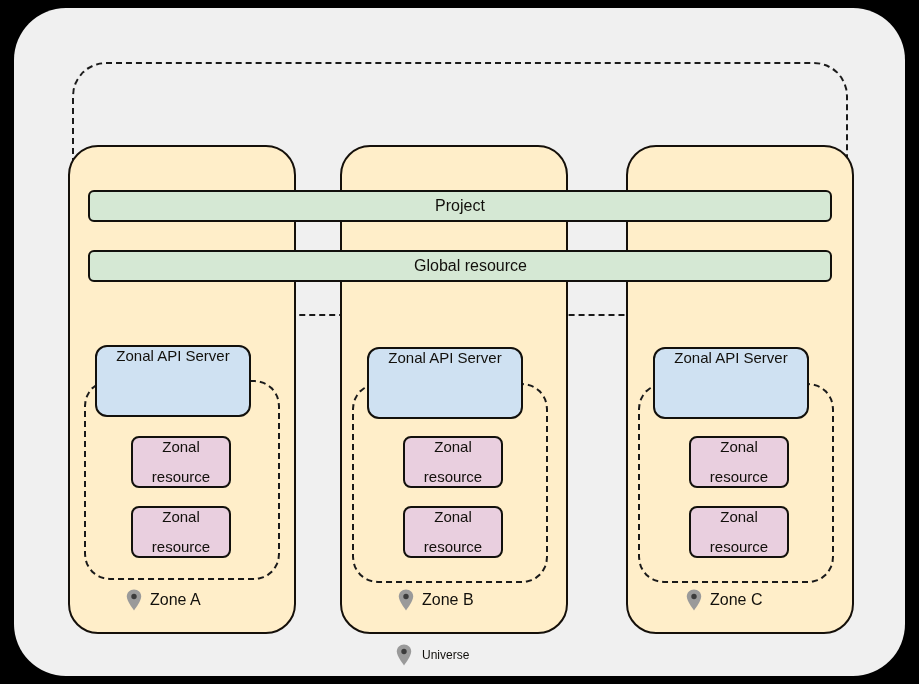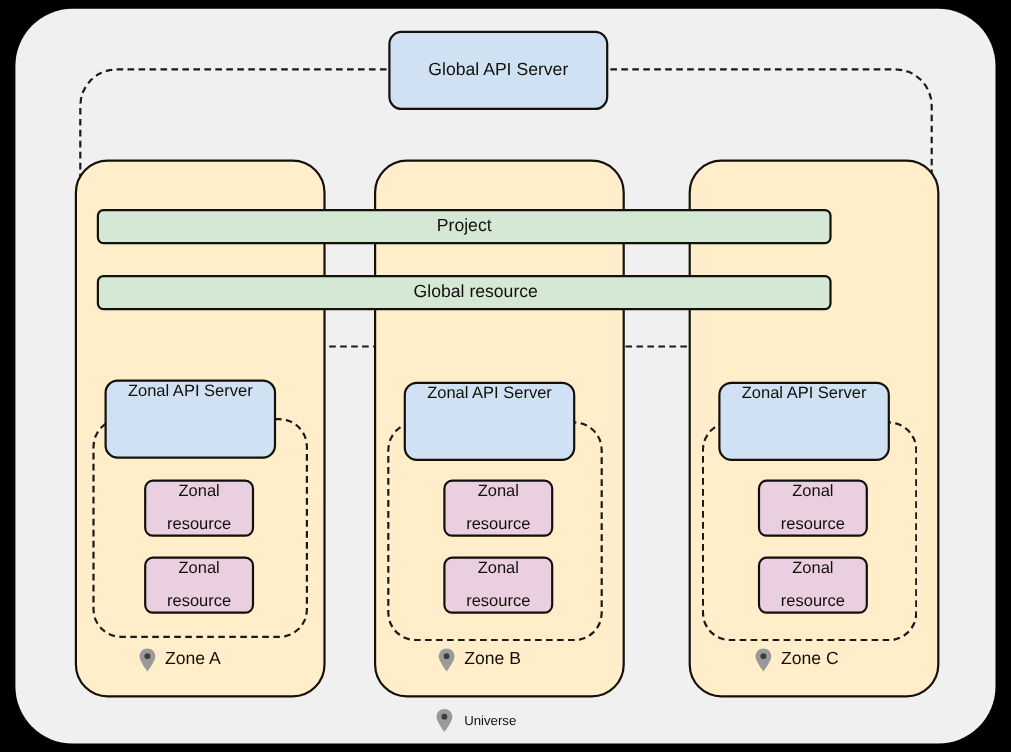--- a/index.html
+++ b/index.html
@@ -50,21 +50,21 @@
     z-index: 3;
   }
   .zone-a { left: 68px; }
   .zone-b { left: 340px; }
   .zone-c { left: 626px; }
 
   
   .green-bar {
     position: absolute;
     left: 88px;
-    width: 668px;
+    width: 744px;
     height: 32px;
     background: #d5e8d4;
     border: 2px solid #12100c;
     border-radius: 6px;
     box-sizing: border-box;
     z-index: 5;
     display: flex;
     align-items: center;
     justify-content: center;
     font-size: 16px;
@@ -190,23 +190,20 @@
   <div class="zone-col zone-b"></div>
   <div class="zone-col zone-c"></div>
 
   <div class="green-bar bar-project">
     <span>Project</span>
   </div>
   <div class="green-bar bar-globalres">
     <span>Global resource</span>
   </div>
 
-  <div class="global-api">
-    <span>Global API Server</span>
-  </div>
 
   <div class="zonal-dashed zd-a"></div>
   <div class="zonal-dashed zd-b"></div>
   <div class="zonal-dashed zd-c"></div>
 
   <div class="zonal-api za-a">
     <span>Zonal API Server</span>
   </div>
   <div class="zonal-api za-b">
     <span>Zonal API Server</span>

